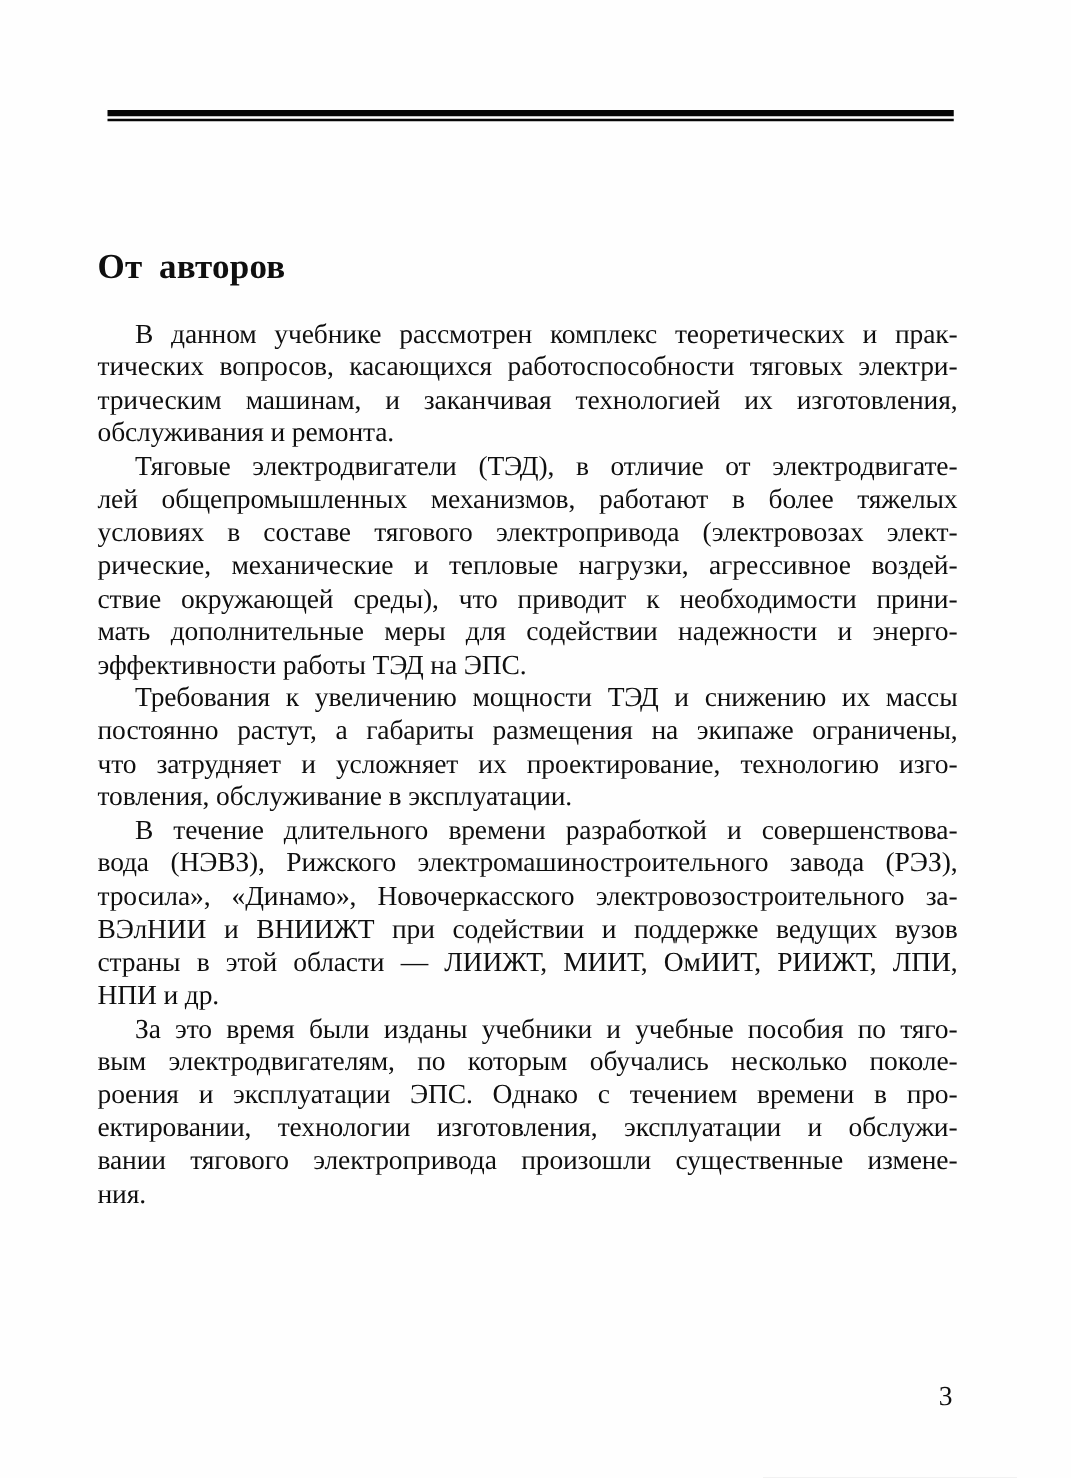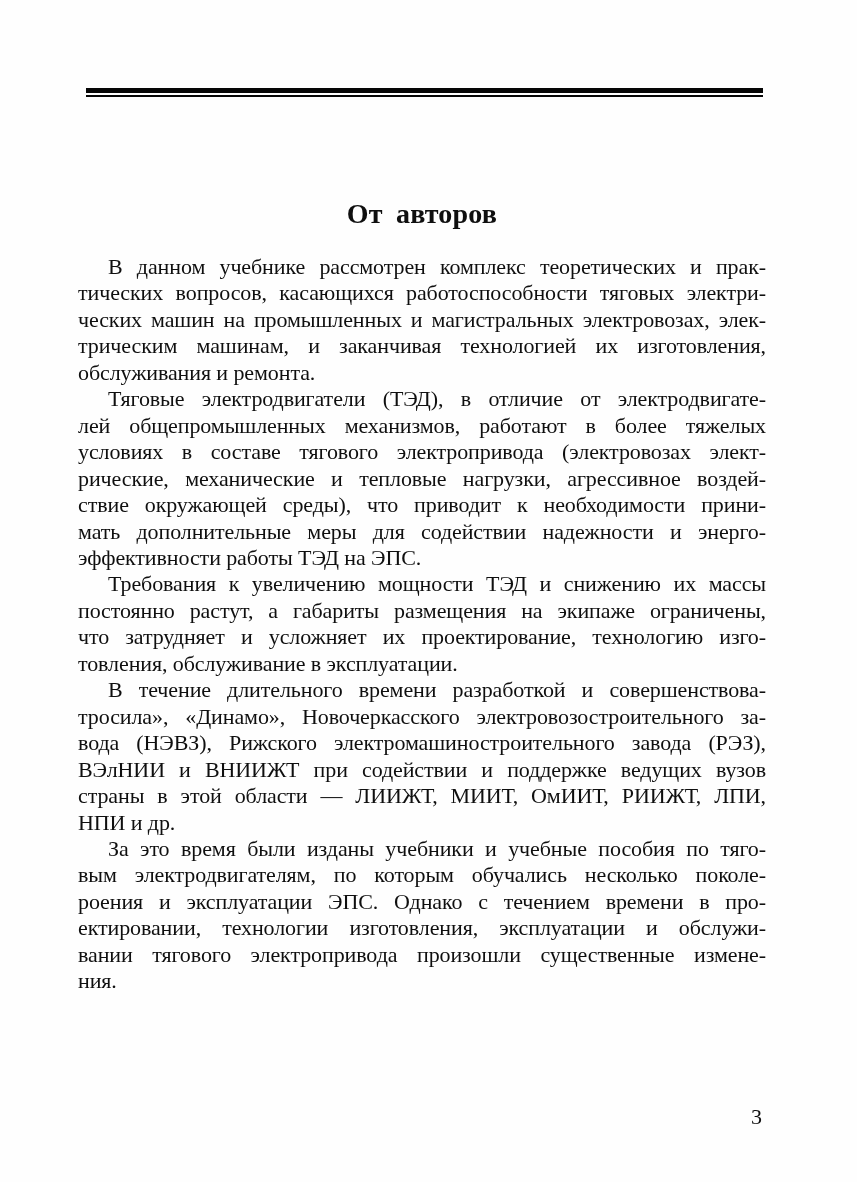--- a/index.html
+++ b/index.html
@@ -24,21 +24,21 @@
     height: 2px;
     border-top: 5px solid #060606;
     border-bottom: 2px solid #060606;
   }
   .title {
     position: absolute;
     left: 78px;
     top: 198px;
     width: 688px;
     margin: 0;
-    text-align: center;
+    text-align: left;
     font-size: 28px;
     font-weight: bold;
     word-spacing: 6px;
     letter-spacing: 0.2px;
   }
   .body-text {
     position: absolute;
     left: 78px;
     top: 254px;
     width: 688px;
@@ -68,37 +68,36 @@
 </style>
 </head>
 <body>
 
 <div class="page">
   <div class="top-rule"></div>
   <h1 class="title">От авторов</h1>
   <div class="body-text" id="body-text">
       <div class="line first">В данном учебнике рассмотрен комплекс теоретических и прак-</div>
       <div class="line">тических вопросов, касающихся работоспособности тяговых электри-</div>
-      <div class="line">ческих машин на промышленных и магистральных электровозах, элек-</div>
       <div class="line">трическим машинам, и заканчивая технологией их изготовления,</div>
       <div class="line last">обслуживания и ремонта.</div>
       <div class="line first">Тяговые электродвигатели (ТЭД), в отличие от электродвигате-</div>
       <div class="line">лей общепромышленных механизмов, работают в более тяжелых</div>
       <div class="line">условиях в составе тягового электропривода (электровозах элект-</div>
       <div class="line">рические, механические и тепловые нагрузки, агрессивное воздей-</div>
       <div class="line">ствие окружающей среды), что приводит к необходимости прини-</div>
       <div class="line">мать дополнительные меры для содействии надежности и энерго-</div>
       <div class="line last">эффективности работы ТЭД на ЭПС.</div>
       <div class="line first">Требования к увеличению мощности ТЭД и снижению их массы</div>
       <div class="line">постоянно растут, а габариты размещения на экипаже ограничены,</div>
       <div class="line">что затрудняет и усложняет их проектирование, технологию изго-</div>
       <div class="line last">товления, обслуживание в эксплуатации.</div>
       <div class="line first">В течение длительного времени разработкой и совершенствова-</div>
+      <div class="line">вода (НЭВЗ), Рижского электромашиностроительного завода (РЭЗ),</div>
       <div class="line">тросила», «Динамо», Новочеркасского электровозостроительного за-</div>
-      <div class="line">вода (НЭВЗ), Рижского электромашиностроительного завода (РЭЗ),</div>
       <div class="line">ВЭлНИИ и ВНИИЖТ при содействии и поддержке ведущих вузов</div>
       <div class="line">страны в этой области — ЛИИЖТ, МИИТ, ОмИИТ, РИИЖТ, ЛПИ,</div>
       <div class="line last">НПИ и др.</div>
       <div class="line first">За это время были изданы учебники и учебные пособия по тяго-</div>
       <div class="line">вым электродвигателям, по которым обучались несколько поколе-</div>
       <div class="line">роения и эксплуатации ЭПС. Однако с течением времени в про-</div>
       <div class="line">ектировании, технологии изготовления, эксплуатации и обслужи-</div>
       <div class="line">вании тягового электропривода произошли существенные измене-</div>
       <div class="line last">ния.</div>
     </div>

